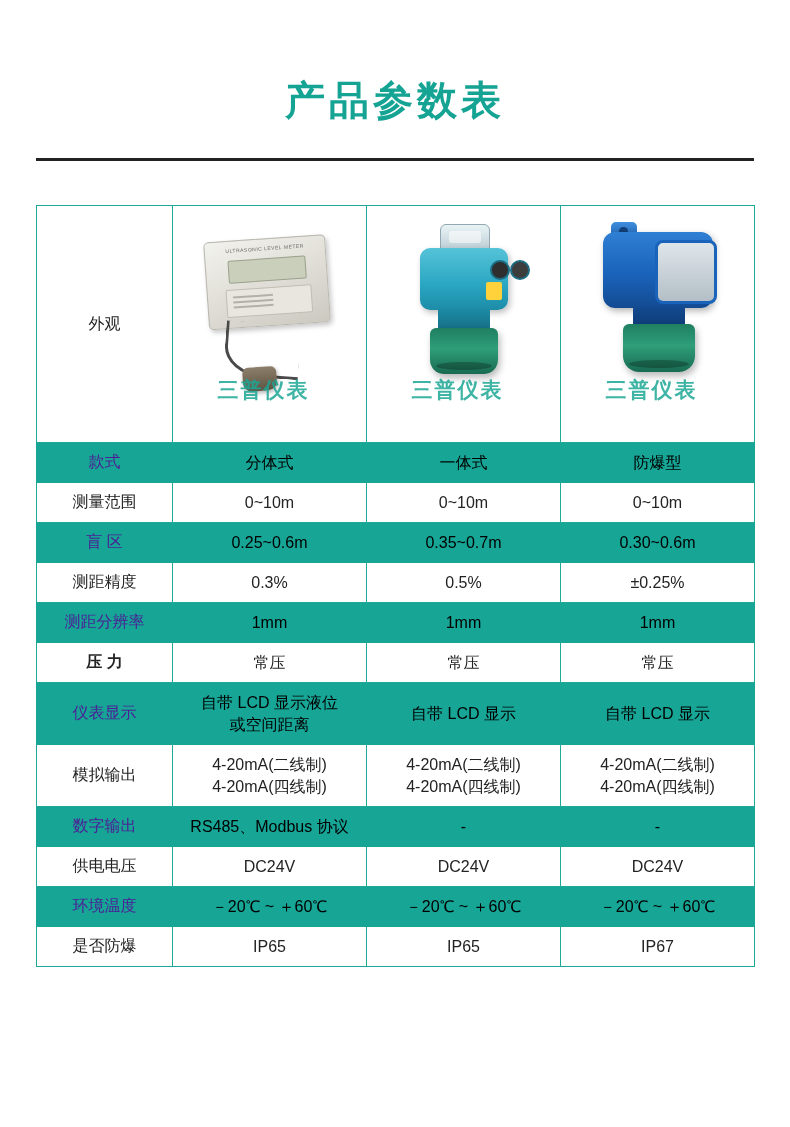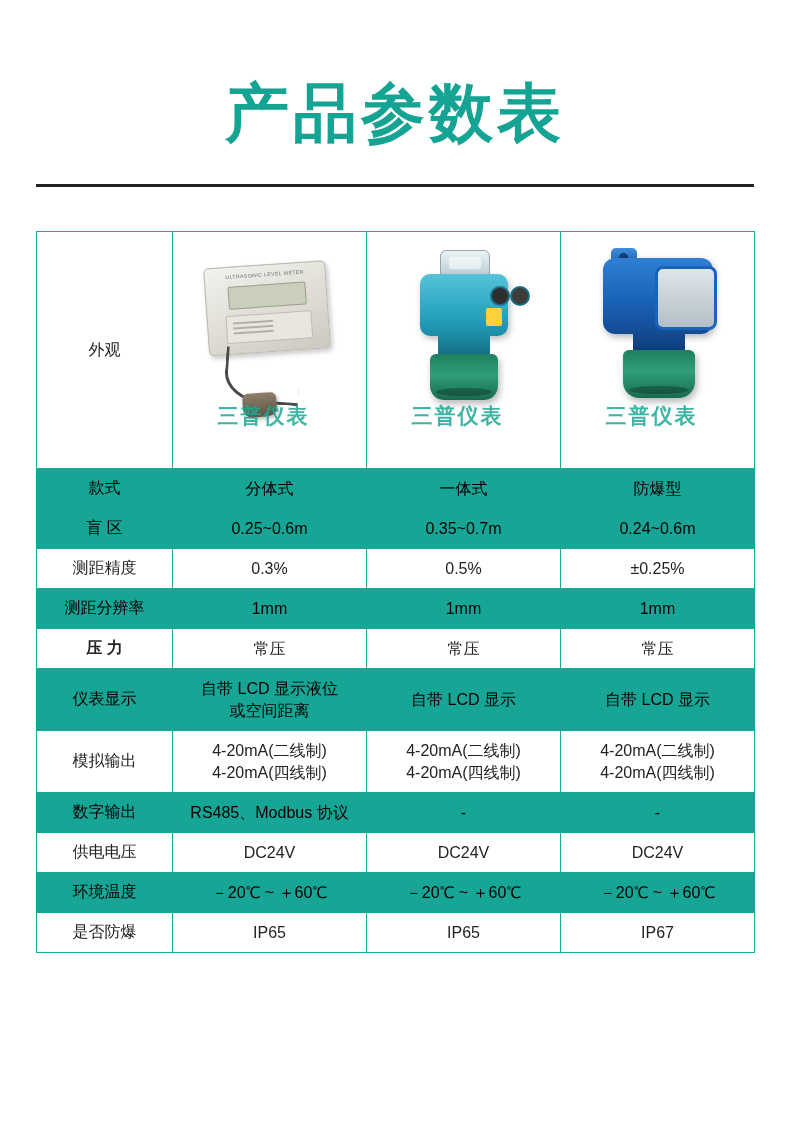--- a/index.html
+++ b/index.html
@@ -19,21 +19,21 @@
     width: 790px;
     height: 1127px;
     box-sizing: border-box;
   }
   
   .title-block {
     padding-top: 78px;
     text-align: center;
   }
   .page-title {
-    font-size: 64px;
+    font-size: 40px;
     font-weight: bold;
     color: #15a394;
     letter-spacing: 4px;
     line-height: 1.1;
     margin: 0;
   }
   .title-rule {
     width: 718px;
     height: 3px;
     background: #222;
@@ -300,21 +300,21 @@
     border-color: #17a596;
   }
   tr.white td {
     background: #ffffff;
     color: #232323;
   }
   tr.teal td.label-cell,
   tr.teal td { font-weight: normal; }
 
   td.row-label { font-size: 17px; }
-  tr.teal td.row-label { color: #000000; }
+  tr.teal td.row-label { color: #4c1d95; }
   .h-std  { height: 40px; }
   .h-two  { height: 62px; }
 
   .cell-multiline {
     line-height: 1.35;
     padding: 4px 6px;
   }
   .bold-label { font-weight: bold; }
 </style>
 </head>
@@ -384,26 +384,32 @@
           </td>
         </tr>
 
         <tr class="teal h-std">
           <td class="row-label bold-label">款式</td>
           <td class="cell-multiline">分体式</td>
           <td class="cell-multiline">一体式</td>
           <td class="cell-multiline">防爆型</td>
         </tr>
 
+        <tr class="white h-std">
+          <td class="row-label">测量范围</td>
+          <td class="cell-multiline">0~10m</td>
+          <td class="cell-multiline">0~10m</td>
+          <td class="cell-multiline">0~10m</td>
+        </tr>
 
         <tr class="teal h-std">
           <td class="row-label bold-label">盲 区</td>
           <td class="cell-multiline">0.25~0.6m</td>
           <td class="cell-multiline">0.35~0.7m</td>
-          <td class="cell-multiline">0.24~0.6m</td>
+          <td class="cell-multiline">0.30~0.6m</td>
         </tr>
 
         <tr class="white h-std">
           <td class="row-label">测距精度</td>
           <td class="cell-multiline">0.3%</td>
           <td class="cell-multiline">0.5%</td>
           <td class="cell-multiline">±0.25%</td>
         </tr>
 
         <tr class="teal h-std">

